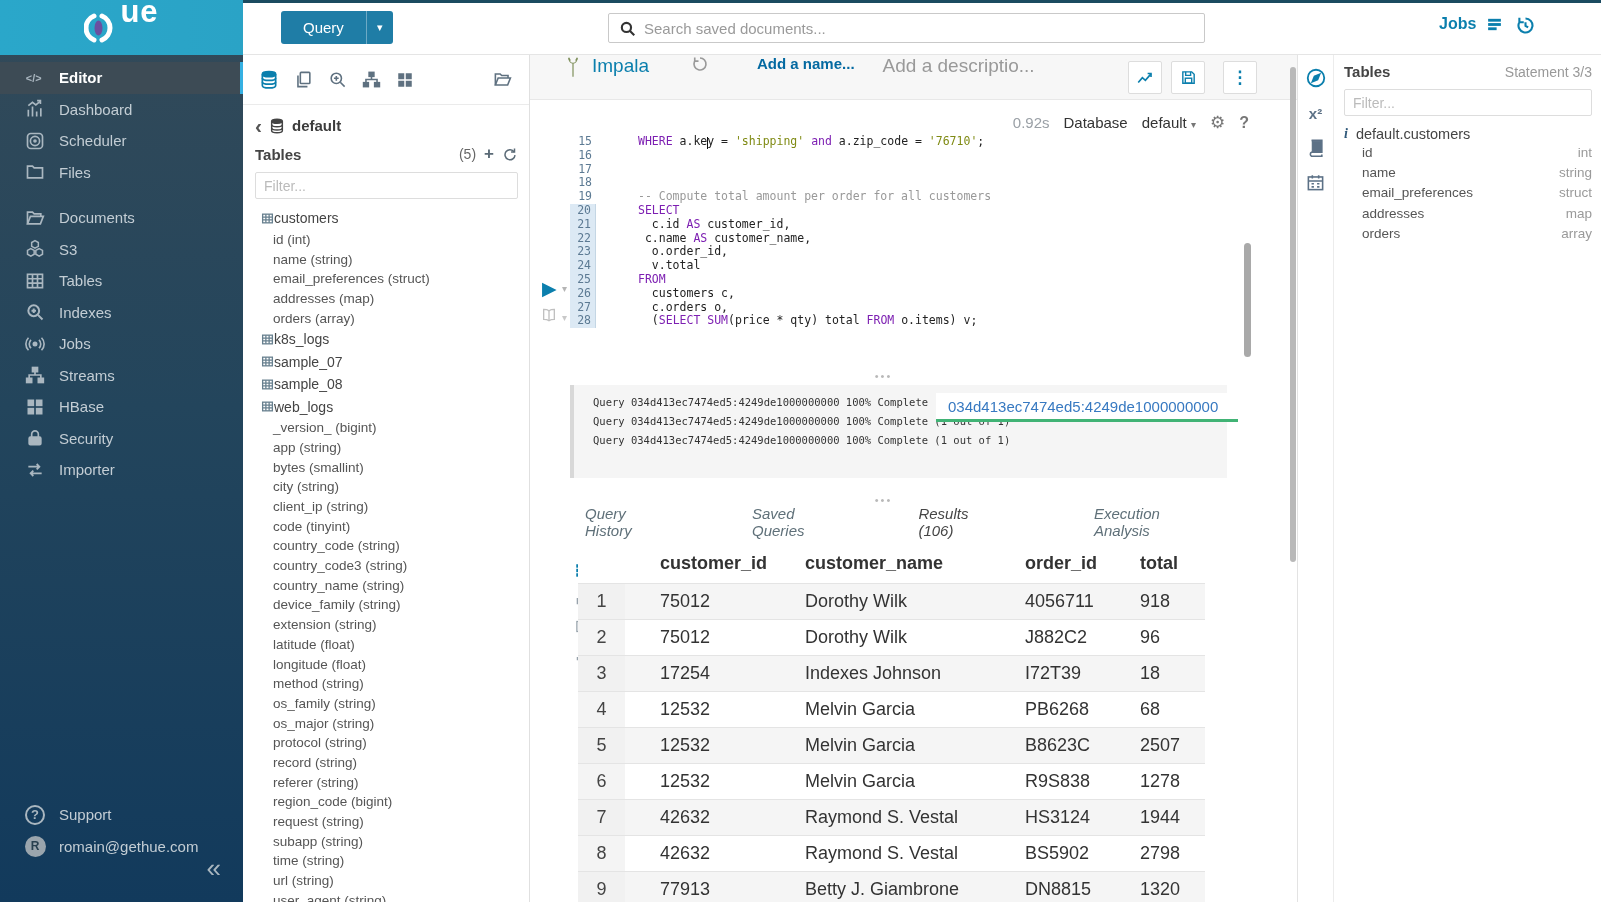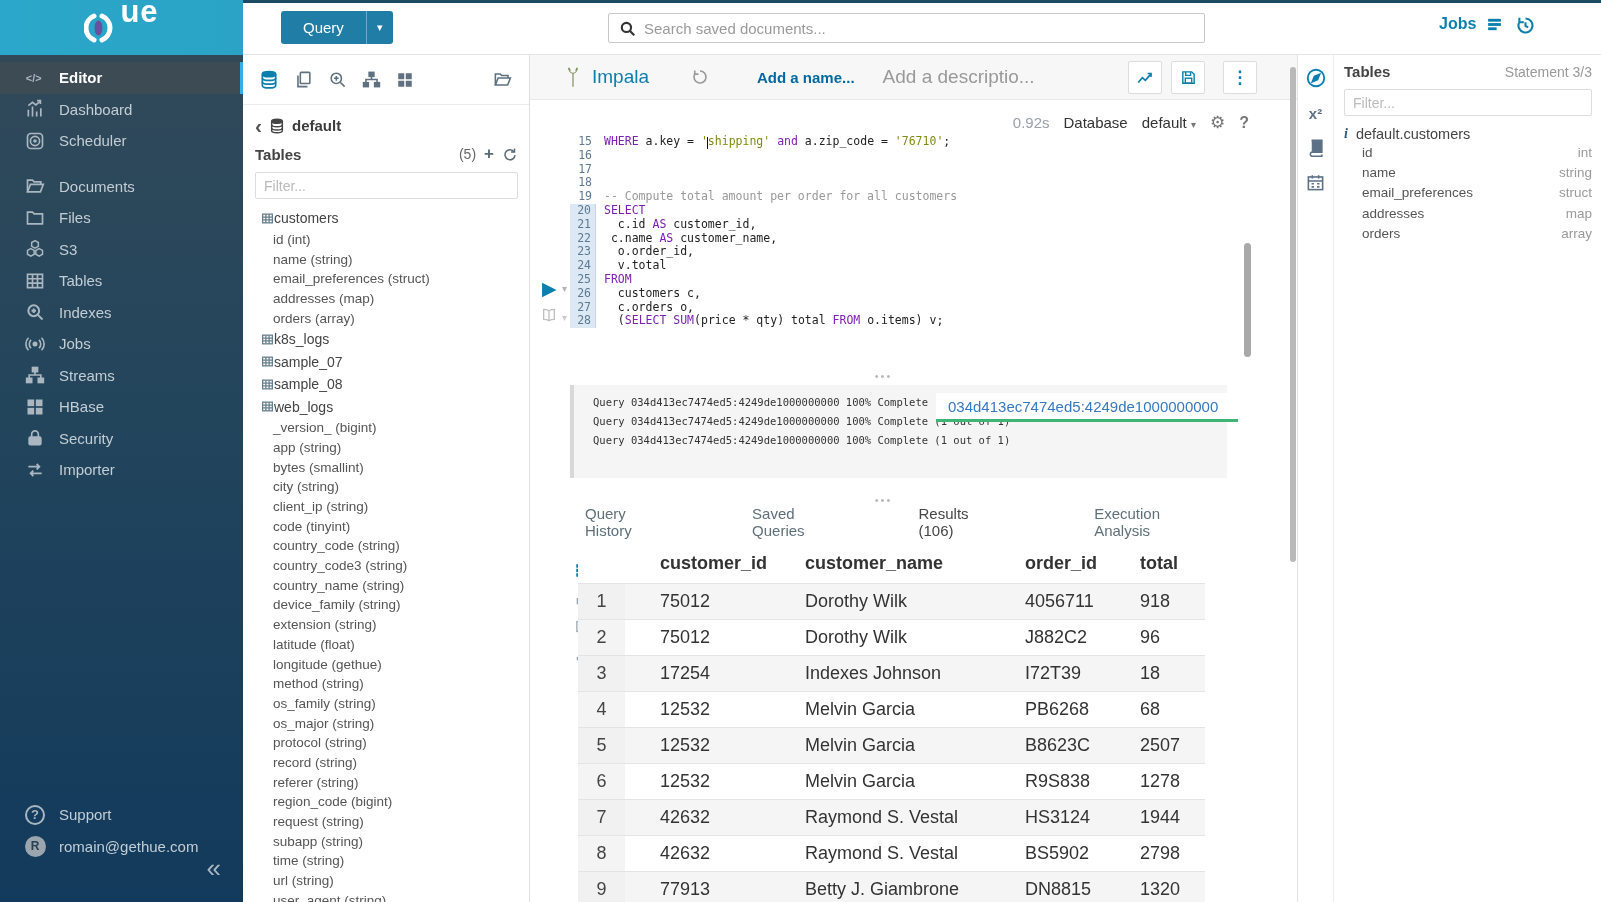--- a/index.html
+++ b/index.html
@@ -64,21 +64,21 @@
     color:#bbb; font-size:14px; padding:0 8px; display:flex; align-items:center; }
   .tbl-item { display:flex; align-items:center; padding:3px 0 3px 18px; height:22.5px;
     color:#444; font-size:14px; cursor:pointer; }
   .tbl-item .ico { color:#68808f; }
   .col-item { padding:1px 0 1px 30px; height:19.7px; color:#555; font-size:13.5px; display:flex;
     align-items:center; cursor:pointer; }
 
   
   .main { position:absolute; left:530px; top:55px; width:767px; height:847px; background:#fff; }
   .ed-head { position:absolute; left:0; top:0; right:0; height:45px; background:#f7f7f7;
-    border-bottom:1px solid #e8e8e8; display:flex; align-items:center; padding-left:34px; }
+    border-bottom:1px solid #e8e8e8; display:flex; align-items:flex-start; padding-left:34px; }
   .impala-glyph { color:#7e8f5a; margin-right:10px; }
   .ed-engine { color:#0b7fad; font-size:19px; margin-right:42px; cursor:pointer; }
   .ed-undo { color:#9a9a9a; margin-right:48px; cursor:pointer; }
   .ed-name { color:#0369a1; font-weight:bold; font-size:15px; margin-right:28px; cursor:text; }
   .ed-desc { color:#999; font-size:19px; cursor:text; }
   .ed-buttons { position:absolute; right:40px; top:6px; display:flex; gap:9px; }
   .ed-btn { width:34px; height:33px; border:1px solid #ddd; border-radius:2px; background:#fff;
     color:#0b7fad; display:flex; align-items:center; justify-content:center; cursor:pointer; }
   .ed-btn.kebab { margin-left:9px; font-size:17px; font-weight:bold; }
   .exec-row { position:absolute; right:48px; top:57px; display:flex; align-items:center; gap:14px;
@@ -88,21 +88,21 @@
   .exec-db-val { color:#333; cursor:pointer; }
   .exec-db-val .caret { color:#777; font-size:10px; }
   .exec-row .ico { color:#777; cursor:pointer; }
   .qmark { color:#777; font-weight:bold; font-size:16px; cursor:pointer; }
 
   .code-area { position:absolute; left:0; top:80px; right:0; height:288px; font-family:"DejaVu Sans Mono", monospace; }
   .code-row { display:flex; height:13.8px; line-height:13.8px; font-size:11.5px; }
   .gut { width:26px; margin-left:40px; text-align:right; padding-right:4px; color:#5c7a93;
     background:#fff; }
   .gut.hl { background:#dce9f4; border-right:1px solid #c4d6e4; }
-  .cline { padding-left:8px; white-space:pre; color:#222; }
+  .cline { padding-left:8px; white-space:pre; color:#222;margin-left:34px; }
   .tok-k { color:#7d1fb2; }
   .tok-s { color:#7f8a13; }
   .tok-c { color:#999; }
   .code-cursor { position:absolute; left:177px; top:2px; width:1px; height:12px; background:#111; }
   .play-btn { position:absolute; left:12px; top:222px; color:#0b7fad; font-size:19px; cursor:pointer; }
   .play-caret { position:absolute; left:32px; top:228px; color:#b5b5b5; font-size:10px; cursor:pointer; }
   .book-btn { position:absolute; left:10px; top:252px; color:#c0c0c0; cursor:pointer; }
   .book-caret { position:absolute; left:32px; top:257px; color:#c9c9c9; font-size:10px; cursor:pointer; }
   .ed-scroll { position:absolute; left:714px; top:188px; width:7px; height:114px; background:#a9a9a9;
     border-radius:4px; cursor:grab; }
@@ -110,21 +110,21 @@
   .rehandle { position:absolute; left:0; right:60px; text-align:center; color:#b9b9b9; font-size:11px;
     letter-spacing:2px; height:8px; line-height:6px; cursor:row-resize; }
   .log-panel { position:absolute; left:40px; top:330px; width:657px; height:93px; background:#f5f5f5;
     border-left:4px solid #d8d8d8; padding:8px 0 0 19px; font-family:"DejaVu Sans Mono", monospace;
     font-size:10.5px; color:#333; line-height:19px; overflow:hidden; }
   .log-overlay { position:absolute; left:406px; top:10px; width:302px; height:29px; background:#fff;
     display:flex; align-items:center; padding-left:12px; font-family:"Liberation Sans",sans-serif;
     font-size:15px; color:#3779c1; border-bottom:3px solid #41b375; cursor:pointer; }
 
   .tabs { position:absolute; left:40px; top:450px; right:80px; display:flex; font-size:15px; color:#5f7079; }
-  .tab { padding-bottom:17px; cursor:pointer; position:relative; }
+  .tab { padding-bottom:17px; cursor:pointer; position:relative;font-style:italic; }
   .tab.active { color:#464646; }
   .tab.active::after { content:""; position:absolute; left:-12px; right:-12px; bottom:0; height:3px; background:#1b7aa2; }
 
   .res-icons { position:absolute; left:45px; top:508px; display:flex; flex-direction:column; gap:13px; }
   .res-icons .ri { display:flex; align-items:center; gap:3px; color:#97a2ab; cursor:pointer; }
   .res-icons .ri.active { color:#0b7fad; }
   .res-icons .caret { font-size:9px; color:#b5b5b5; }
 
   .results { position:absolute; left:48px; top:490px; width:627px; }
   table.res { border-collapse:collapse; width:627px; table-layout:fixed; font-size:18px; color:#333; }
@@ -197,40 +197,40 @@
             <svg width="20" height="20" viewBox="0 0 24 24">
               <g fill="none" stroke="currentColor" stroke-width="2">
                 <rect x="3" y="3" width="18" height="18" rx="4"></rect>
                 <circle cx="12" cy="12" r="5.5"></circle>
                 <circle cx="12" cy="12" r="1.2" fill="currentColor"></circle>
               </g>
             </svg>
           </span>
           <span>Scheduler</span>
         </div>
+        <div class="nav-item">
+          <span class="ico">
+            <svg width="20" height="20" viewBox="0 0 24 24">
+              <g fill="none" stroke="currentColor" stroke-width="2">
+                <path d="M3 19V5h6l2 2h10v12z"></path>
+              </g>
+            </svg>
+          </span>
+          <span>Files</span>
+        </div>
         <div class="nav-item gap">
           <span class="ico">
             <svg width="20" height="20" viewBox="0 0 24 24">
               <g fill="none" stroke="currentColor" stroke-width="2">
                 <path d="M3 19V5h6l2 2h8v3"></path>
                 <path d="M3 19l3.5-9H22l-3.5 9z"></path>
               </g>
             </svg>
           </span>
           <span>Documents</span>
-        </div>
-        <div class="nav-item">
-          <span class="ico">
-            <svg width="20" height="20" viewBox="0 0 24 24">
-              <g fill="none" stroke="currentColor" stroke-width="2">
-                <path d="M3 19V5h6l2 2h10v12z"></path>
-              </g>
-            </svg>
-          </span>
-          <span>Files</span>
         </div>
         <div class="nav-item">
           <span class="ico">
             <svg width="20" height="20" viewBox="0 0 24 24">
               <g fill="none" stroke="currentColor" stroke-width="1.8">
                 <path d="M12 2l4 2.2v4.6L12 11 8 8.8V4.2z"></path>
                 <path d="M7 11.5l4 2.2v4.6L7 20.5l-4-2.2v-4.6z"></path>
                 <path d="M17 11.5l4 2.2v4.6l-4 2.2-4-2.2v-4.6z"></path>
               </g>
             </svg>
@@ -496,21 +496,21 @@
         <div class="col-item">bytes (smallint)</div>
         <div class="col-item">city (string)</div>
         <div class="col-item">client_ip (string)</div>
         <div class="col-item">code (tinyint)</div>
         <div class="col-item">country_code (string)</div>
         <div class="col-item">country_code3 (string)</div>
         <div class="col-item">country_name (string)</div>
         <div class="col-item">device_family (string)</div>
         <div class="col-item">extension (string)</div>
         <div class="col-item">latitude (float)</div>
-        <div class="col-item">longitude (gethue)</div>
+        <div class="col-item">longitude (float)</div>
         <div class="col-item">method (string)</div>
         <div class="col-item">os_family (string)</div>
         <div class="col-item">os_major (string)</div>
         <div class="col-item">protocol (string)</div>
         <div class="col-item">record (string)</div>
         <div class="col-item">referer (string)</div>
         <div class="col-item">region_code (bigint)</div>
         <div class="col-item">request (string)</div>
         <div class="col-item">subapp (string)</div>
         <div class="col-item">time (string)</div>

